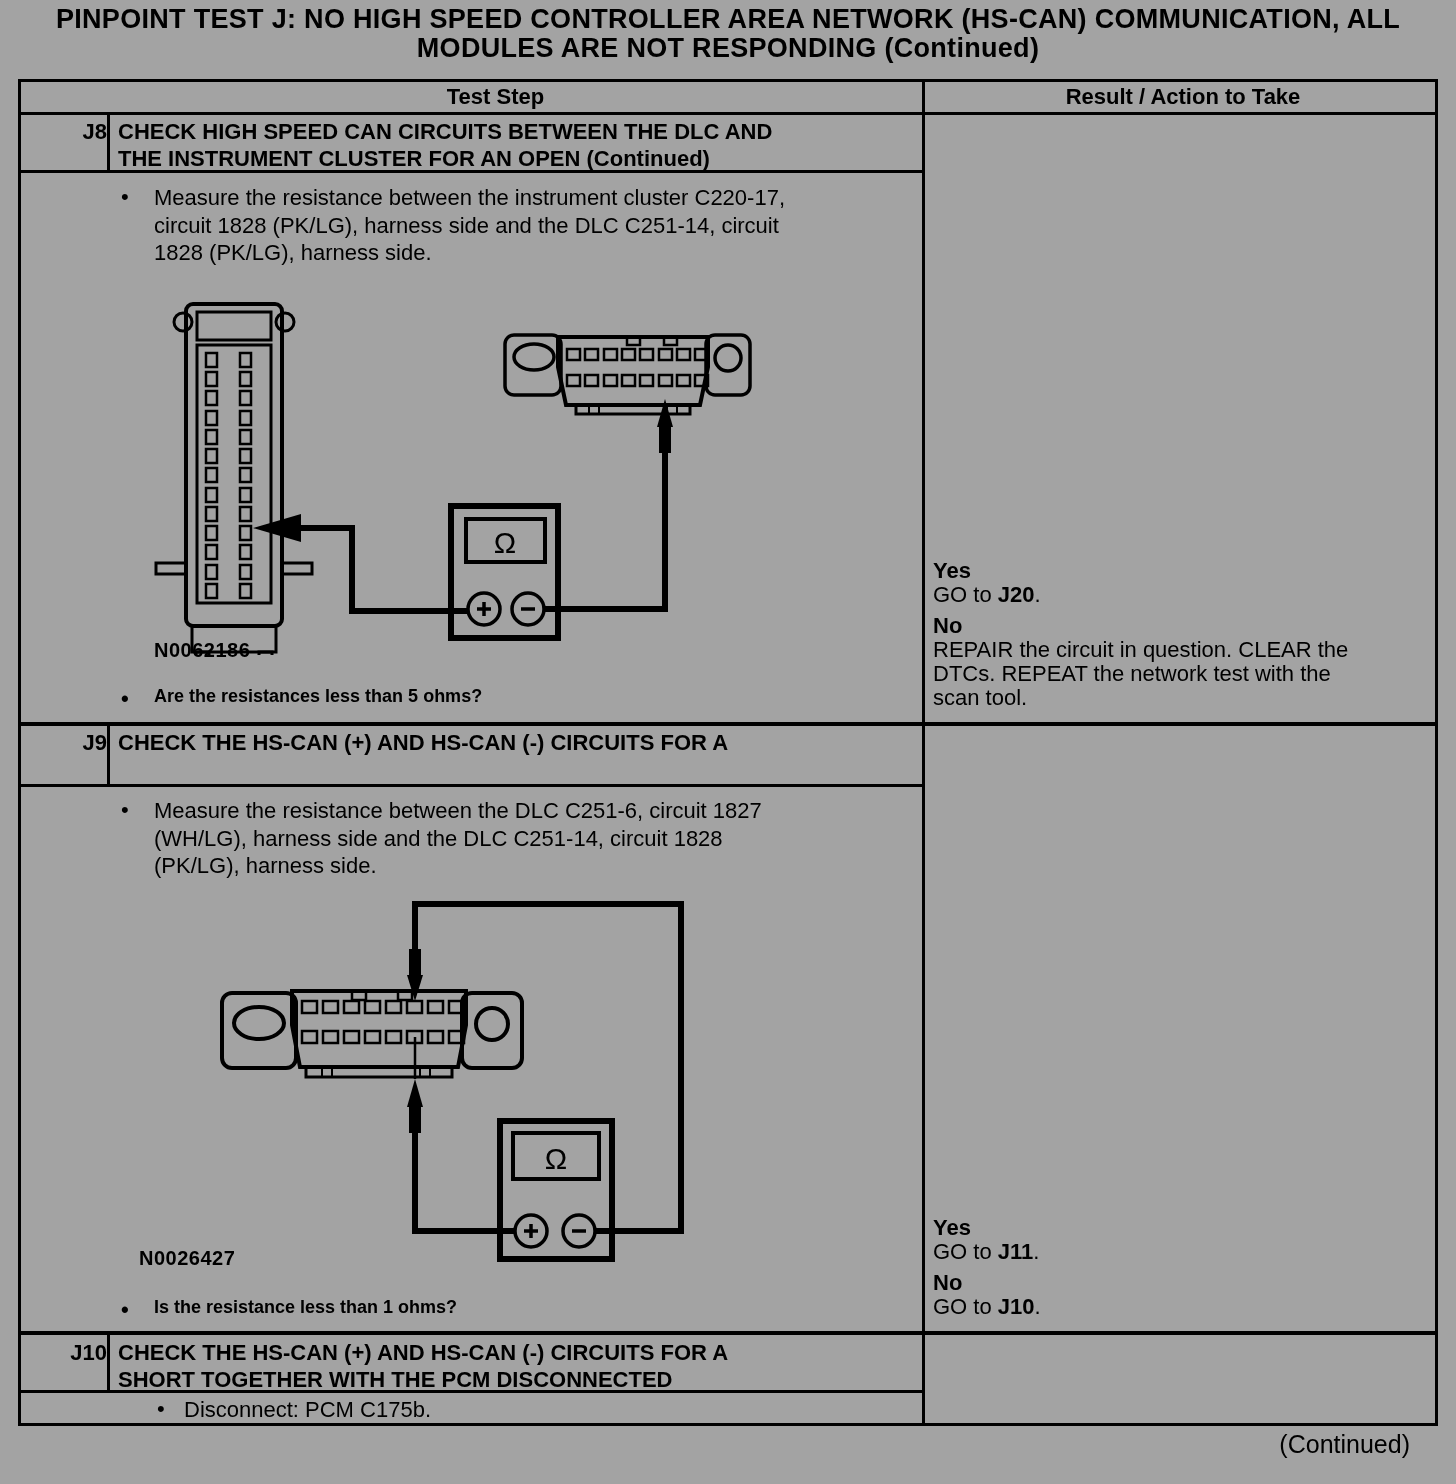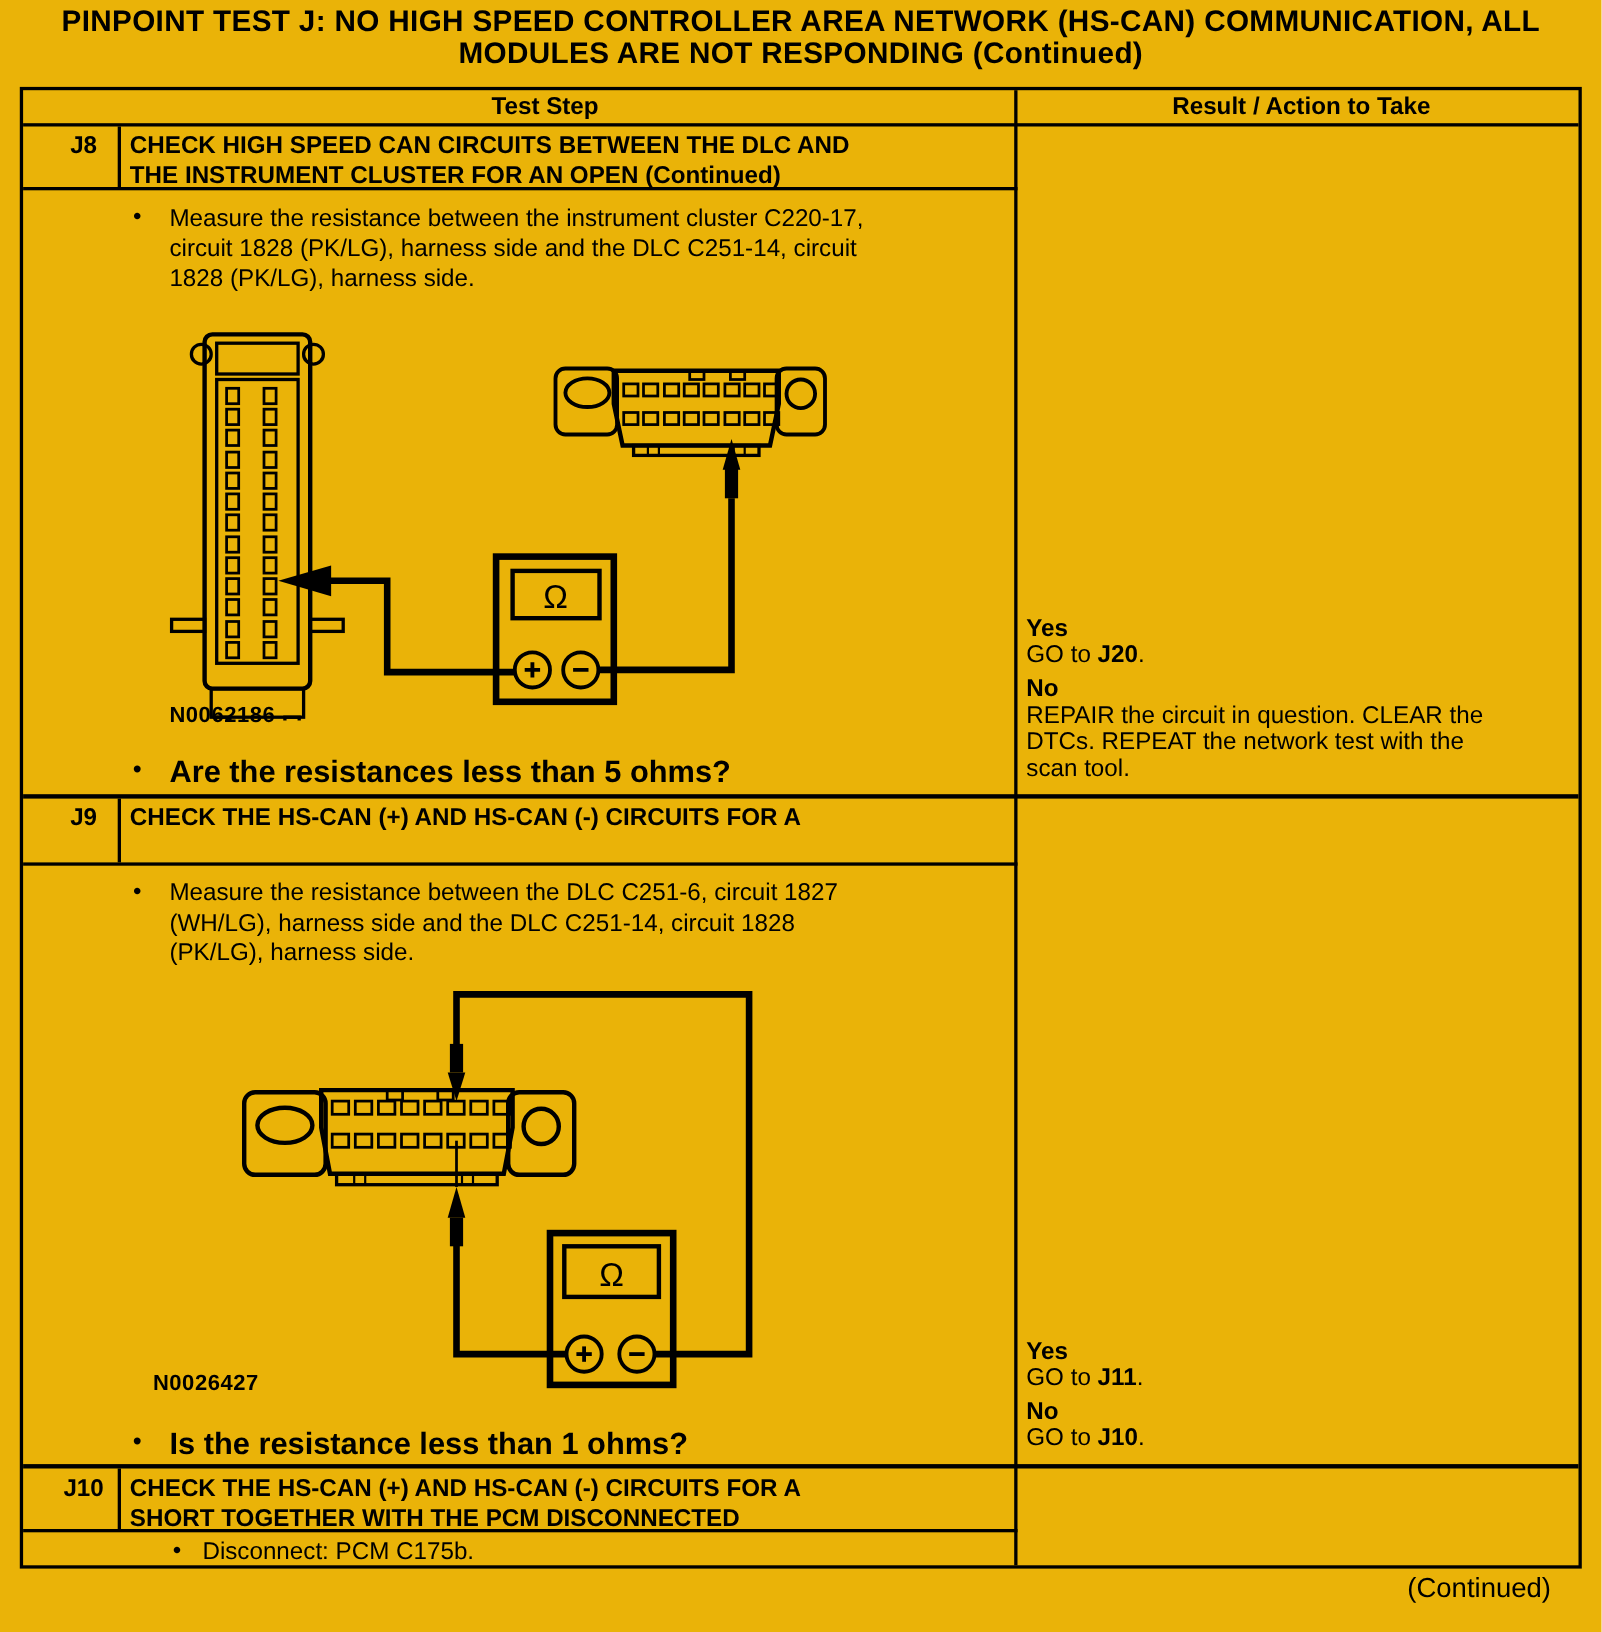--- a/index.html
+++ b/index.html
@@ -1,28 +1,28 @@
 <!DOCTYPE html>
 <html><head>
 <meta charset="utf-8">
 <style>
   html,body{margin:0;padding:0;background:#fff;}
-  .page{position:relative;width:1456px;height:1484px;background:#eab308;color:#000;
+  .page{position:relative;width:1456px;height:1484px;background:#a3a3a3;color:#000;
         font-family:"Liberation Sans", sans-serif;overflow:hidden;}
   .doc-title{position:absolute;left:0;top:5px;width:1456px;text-align:center;
              font-weight:bold;font-size:27px;line-height:29px;letter-spacing:0.3px;}
   .tbl{position:absolute;left:18px;top:79px;width:1420px;height:1347px;
        border:3px solid #000;box-sizing:border-box;}
   .ln{position:absolute;background:#000;}
   .cellc{position:absolute;text-align:center;font-weight:bold;font-size:22px;padding-left:24px;}
-  .rownum{position:absolute;left:12px;width:86px;text-align:center;font-weight:bold;font-size:22px;}
+  .rownum{position:absolute;left:0;width:86px;text-align:right;font-weight:bold;font-size:22px;}
   .rowtitle{position:absolute;left:97px;width:800px;font-weight:bold;font-size:22px;line-height:27px;}
   .bullet{position:absolute;font-size:22px;}
   .steptext{position:absolute;font-size:22px;line-height:27.5px;}
-  .qtext{position:absolute;font-size:28px;font-weight:bold;}
+  .qtext{position:absolute;font-size:18px;font-weight:bold;}
   .figlabel{position:absolute;font-weight:bold;font-size:20px;letter-spacing:0.5px;}
   .resultbox{position:absolute;left:904px;display:flex;flex-direction:column;
              justify-content:flex-end;box-sizing:border-box;
              padding:0 4px 12px 8px;font-size:22px;line-height:24px;}
   .resultbox .b{font-weight:bold;}
   .resultbox .gap{height:7px;flex:0 0 auto;}
   .figsvg{position:absolute;}
   .figsvg .o{fill:none;stroke:#000;}
   .footer{position:absolute;top:1430px;right:46px;font-size:25px;}
 </style>

